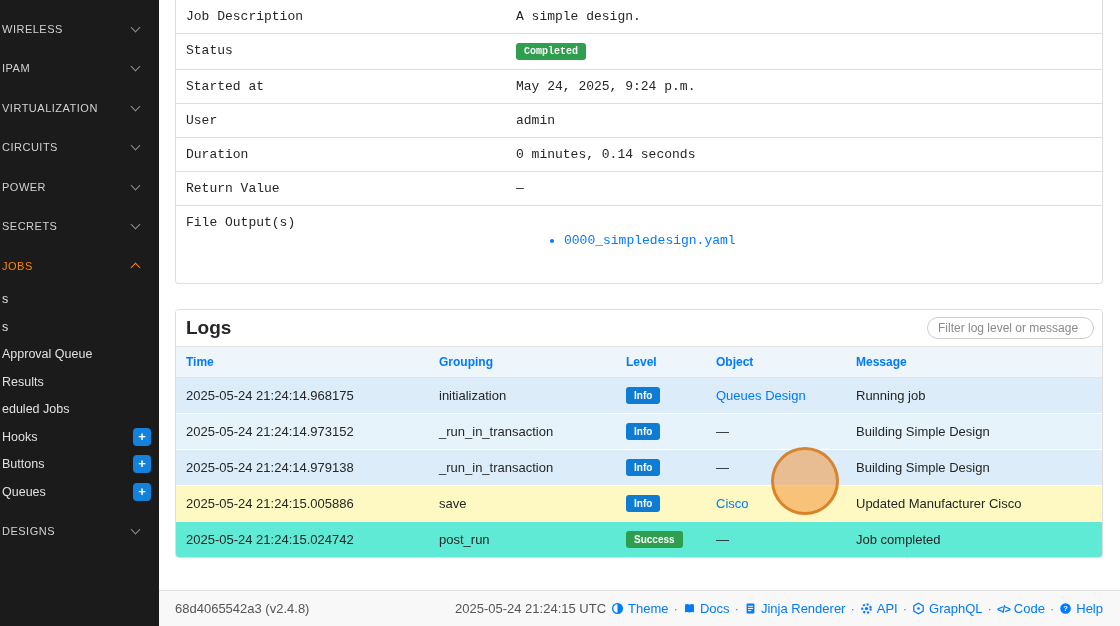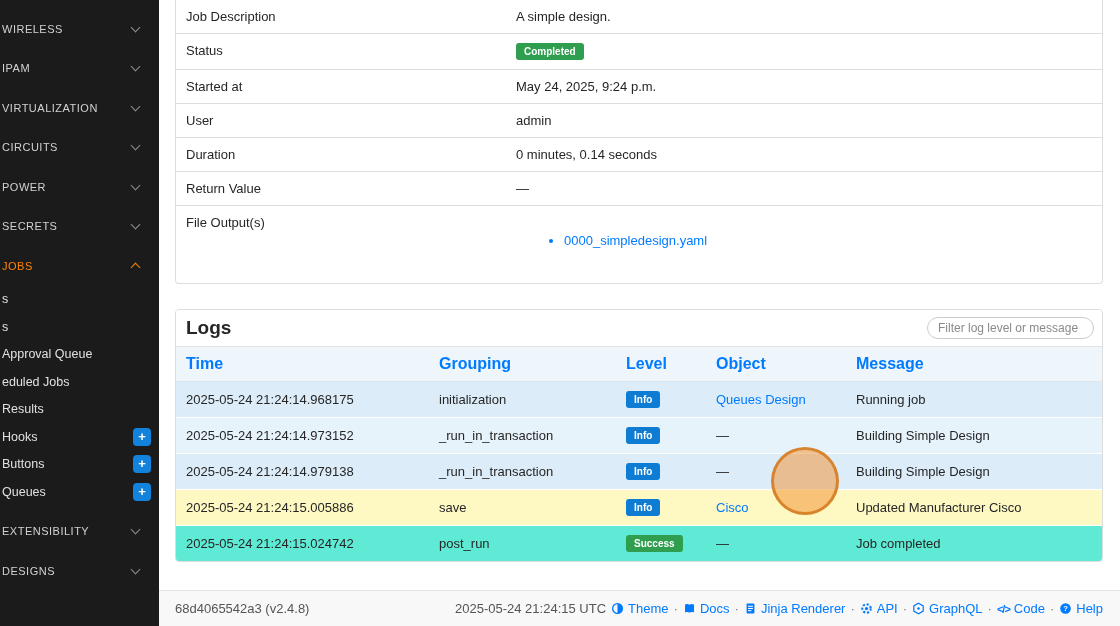--- a/index.html
+++ b/index.html
@@ -76,20 +76,21 @@
     border-top:none;
     border-radius:0 0 4px 4px;
     overflow:hidden;
   }
   table { border-collapse:collapse; width:100%; table-layout:fixed; }
   .detail-table td {
     border-top:1px solid #ddd;
     padding:9px 10px;
     font-size:13px;
     vertical-align:top;
+    font-family:Liberation Mono, monospace;
   }
   .detail-table tr:first-child td { border-top:none; }
   .detail-table tr.tall td { padding-bottom:17px; }
   .badge {
     display:inline-block;
     color:#fff;
     font-size:10px; font-weight:bold;
     padding:3px 8px;
     border-radius:3px;
     line-height:11px;
@@ -123,21 +124,21 @@
     font-family:"Liberation Sans", sans-serif;
     color:#444;
     outline:none;
   }
   .filter-input::placeholder { color:#8a8a8a; }
 
   .logs-table th {
     text-align:left;
     color:#007bff;
     font-weight:bold;
-    font-size:16px;
+    font-size:12px;
     padding:8px 10px;
     background:#eef5fb;
     border-bottom:1px solid #d9e5ef;
     cursor:pointer;
   }
   .logs-table td {
     padding:9px 10px;
     font-size:13px;
     border-top:1px solid rgba(255,255,255,.85);
     vertical-align:middle;
@@ -225,43 +226,39 @@
     <div class="sub-item">
       <span>s</span>
     </div>
     <div class="sub-item">
       <span>s</span>
     </div>
     <div class="sub-item">
       <span>Approval Queue</span>
     </div>
     <div class="sub-item">
+      <span>Results</span>
+    </div>
+    <div class="sub-item">
       <span>eduled Jobs</span>
-    </div>
-    <div class="sub-item">
-      <span>Results</span>
     </div>
     <div class="sub-item">
       <span>Hooks</span>
       <button class="add-btn">+</button>
     </div>
     <div class="sub-item">
       <span>Buttons</span>
       <button class="add-btn">+</button>
     </div>
     <div class="sub-item">
       <span>Queues</span>
       <button class="add-btn">+</button>
     </div>
   </div>
 
-  <div class="nav-section">
-    <span>EXTENSIBILITY</span>
-    <span class="chev"></span>
-  </div>
   <div class="nav-section">
     <span>DESIGNS</span>
     <span class="chev"></span>
   </div>
 </aside>
 
 <main class="main">
   <div class="content">
 
     <div class="detail-panel">

